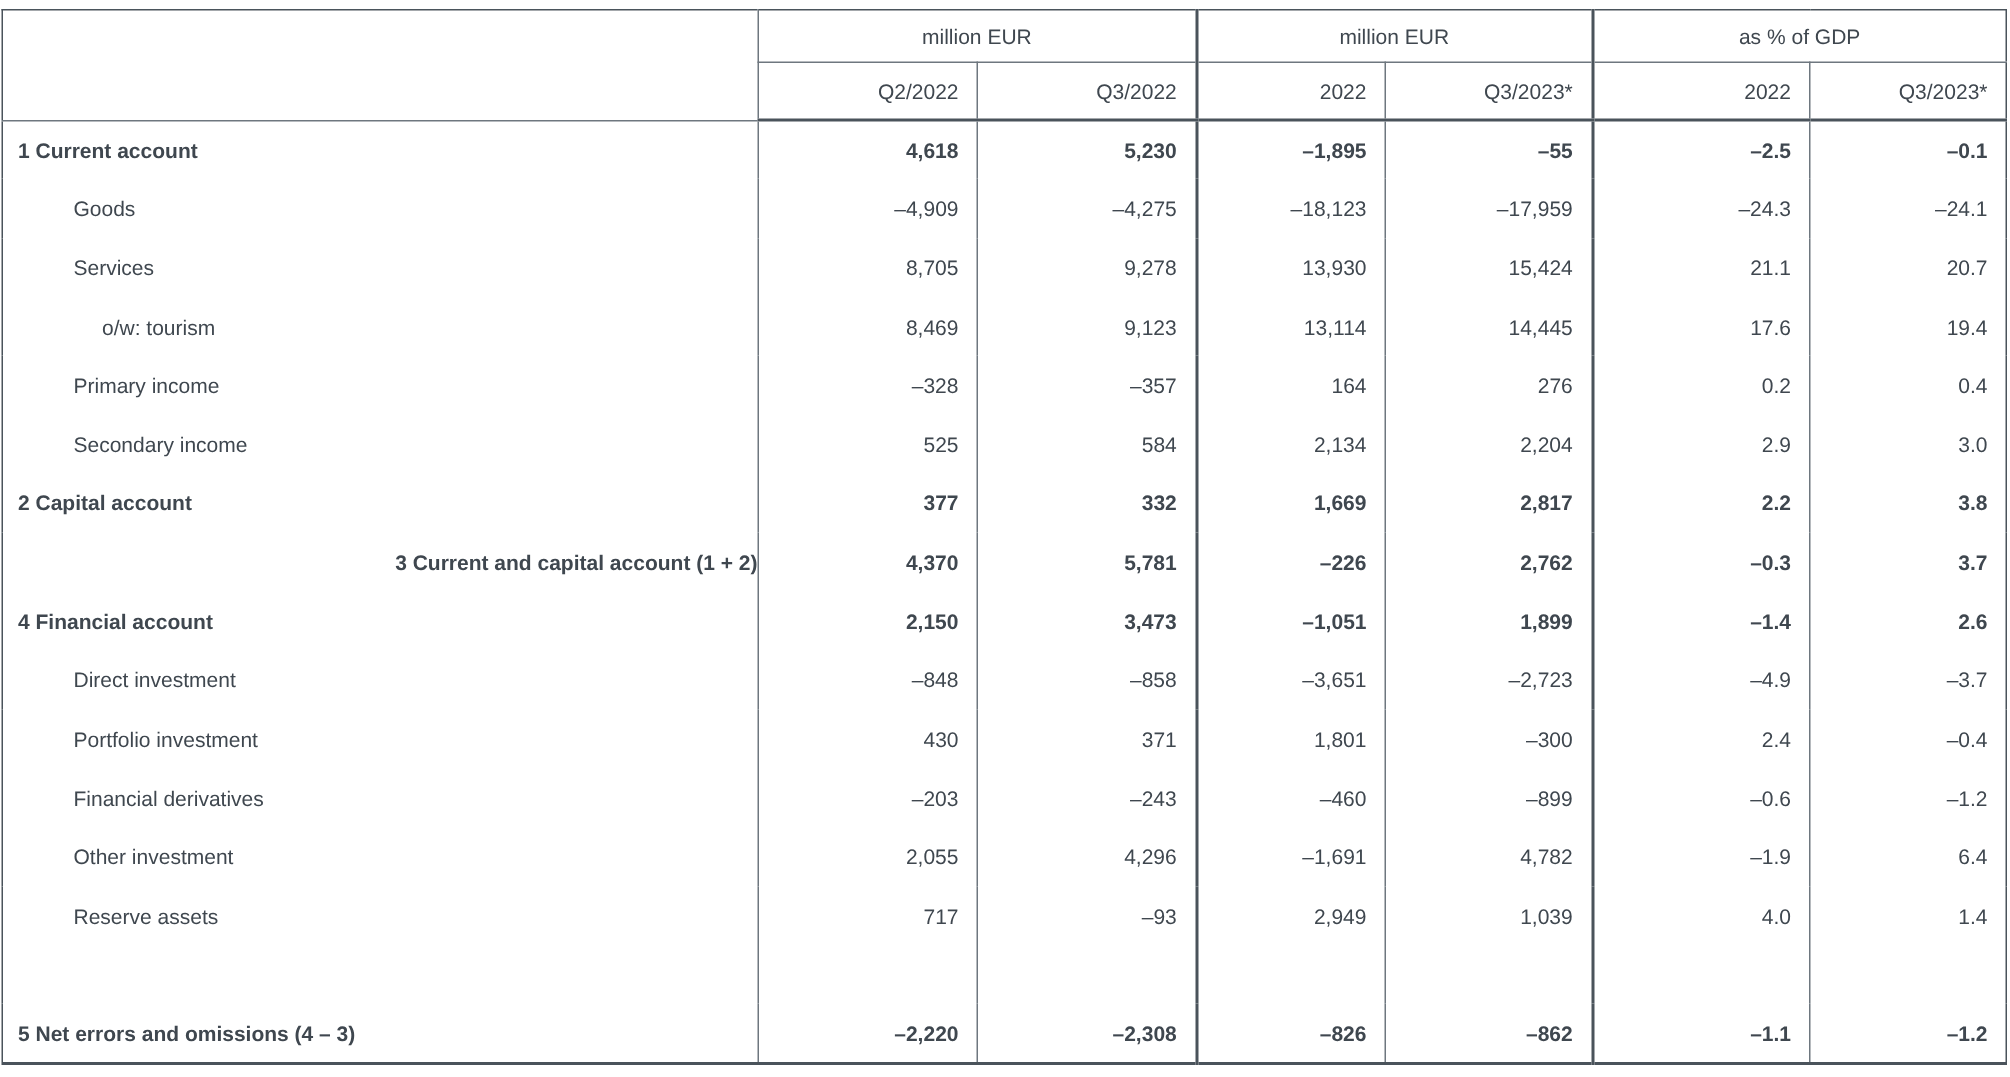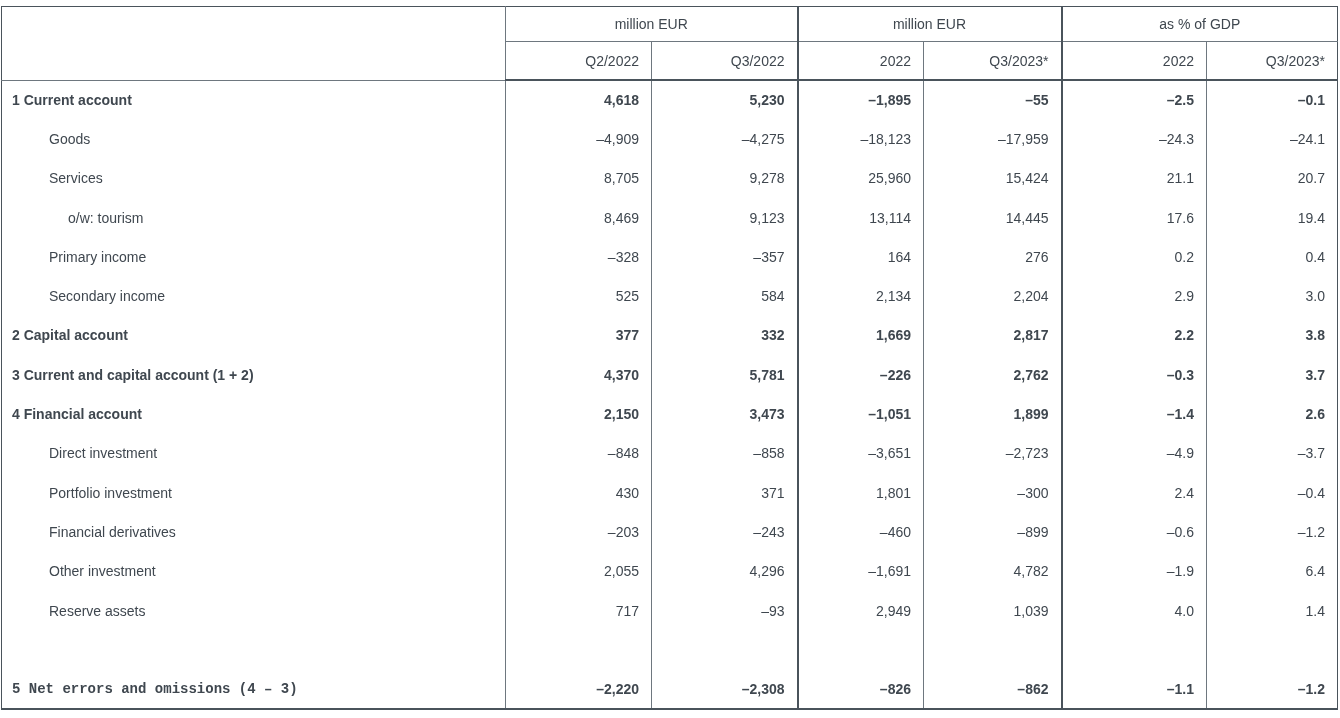--- a/index.html
+++ b/index.html
@@ -107,21 +107,21 @@
     <td class="num vthin">–4,275</td>
     <td class="num vthick">–18,123</td>
     <td class="num vthin">–17,959</td>
     <td class="num vthick">–24.3</td>
     <td class="num vthin">–24.1</td>
   </tr>
         <tr>
     <th class="lbl" style="padding-left: 47px;">Services</th>
     <td class="num vthin">8,705</td>
     <td class="num vthin">9,278</td>
-    <td class="num vthick">25,960</td>
+    <td class="num vthick">13,930</td>
     <td class="num vthin">15,424</td>
     <td class="num vthick">21.1</td>
     <td class="num vthin">20.7</td>
   </tr>
         <tr>
     <th class="lbl" style="padding-left: 66px;">o/w: tourism</th>
     <td class="num vthin">8,469</td>
     <td class="num vthin">9,123</td>
     <td class="num vthick">13,114</td>
     <td class="num vthin">14,445</td>
@@ -149,21 +149,21 @@
         <tr class="bold">
     <th class="lbl" style="padding-left: 10px;">2 Capital account</th>
     <td class="num vthin">377</td>
     <td class="num vthin">332</td>
     <td class="num vthick">1,669</td>
     <td class="num vthin">2,817</td>
     <td class="num vthick">2.2</td>
     <td class="num vthin">3.8</td>
   </tr>
         <tr class="bold">
-    <th class="lbl" style="padding-left: 10px;">3 Current and capital account (1 + 2)</th>
+    <th class="lbl" style="padding-left: 10px; text-align: right;">3 Current and capital account (1 + 2)</th>
     <td class="num vthin">4,370</td>
     <td class="num vthin">5,781</td>
     <td class="num vthick">–226</td>
     <td class="num vthin">2,762</td>
     <td class="num vthick">–0.3</td>
     <td class="num vthin">3.7</td>
   </tr>
         <tr class="bold">
     <th class="lbl" style="padding-left: 10px;">4 Financial account</th>
     <td class="num vthin">2,150</td>
@@ -221,21 +221,21 @@
         <tr>
     <th class="lbl" style="padding-left: 10px;"></th>
     <td class="num vthin"></td>
     <td class="num vthin"></td>
     <td class="num vthick"></td>
     <td class="num vthin"></td>
     <td class="num vthick"></td>
     <td class="num vthin"></td>
   </tr>
         <tr class="bold">
-    <th class="lbl" style="padding-left: 10px; font-family: Liberation Mono, monospace;">5 Net errors and omissions (4 – 3)</th>
+    <th class="lbl" style="padding-left: 10px;">5 Net errors and omissions (4 – 3)</th>
     <td class="num vthin">–2,220</td>
     <td class="num vthin">–2,308</td>
     <td class="num vthick">–826</td>
     <td class="num vthin">–862</td>
     <td class="num vthick">–1.1</td>
     <td class="num vthin">–1.2</td>
   </tr>
       </tbody>
   </table>
 </div>

